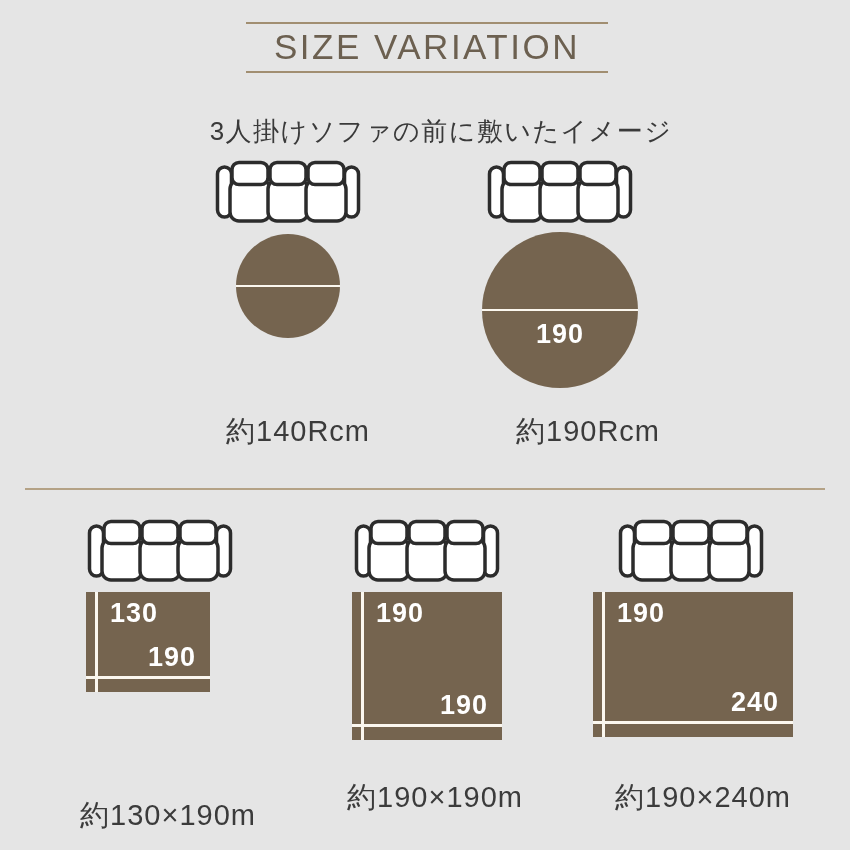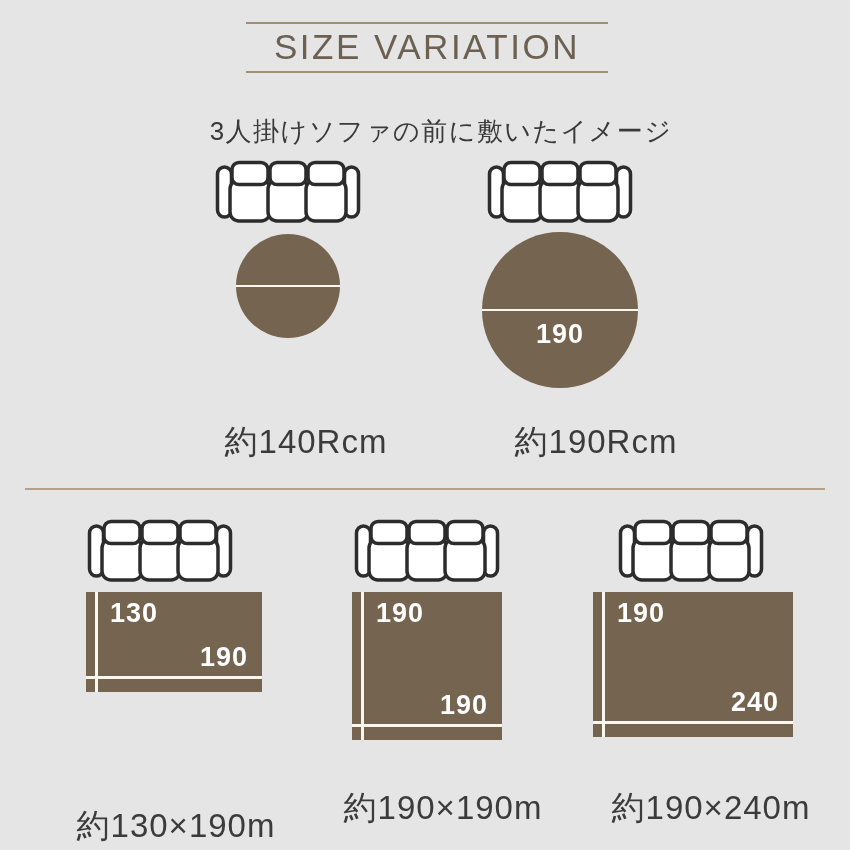--- a/index.html
+++ b/index.html
@@ -26,22 +26,22 @@
   .circle{position:absolute;border-radius:50%;background:#75644f;}
   .circle-a{left:236px;top:234px;width:104px;height:104px;}
   .circle-b{left:482px;top:232px;width:156px;height:156px;}
   .diameter-line{position:absolute;left:0;right:0;top:50%;height:2px;margin-top:-1px;background:#fbf7ef;}
   .d-label{
     position:absolute;left:0;top:50%;width:100%;padding-top:9px;text-align:center;
     color:#ffffff;font-size:27px;font-weight:600;letter-spacing:1px;
   }
   
   .caption{
-    position:absolute;margin:16px;text-align:center;
-    font-size:33px;font-weight:500;letter-spacing:1px;color:#3b3b3b;white-space:nowrap;
+    position:absolute;margin:8px;text-align:center;
+    font-size:29px;font-weight:500;letter-spacing:1px;color:#3b3b3b;white-space:nowrap;
   }
   
   .divider{position:absolute;left:25px;top:488px;width:800px;height:2px;background:#b4a286;}
   
   .rug{position:absolute;background:#75644f;}
   .rug .vline{position:absolute;left:9px;top:0;bottom:0;width:3px;background:#fbf7ef;}
   .rug .hline{position:absolute;left:0;right:0;bottom:13px;height:3px;background:#fbf7ef;}
   .rug .h-label{position:absolute;top:6px;left:24px;color:#fff;font-size:27px;font-weight:600;letter-spacing:1px;}
   .rug .w-label{position:absolute;bottom:19px;right:14px;color:#fff;font-size:27px;font-weight:600;letter-spacing:1px;}
 </style>
@@ -100,21 +100,21 @@
       <rect x="129.5" y="7" width="14" height="50" rx="7"></rect>
       <rect x="15" y="20" width="40" height="41" rx="9"></rect>
       <rect x="53" y="20" width="40" height="41" rx="9"></rect>
       <rect x="91" y="20" width="40" height="41" rx="9"></rect>
       <rect x="17" y="2.5" width="36" height="22" rx="7"></rect>
       <rect x="55" y="2.5" width="36" height="22" rx="7"></rect>
       <rect x="93" y="2.5" width="36" height="22" rx="7"></rect>
     </g>
   </svg>
 
-  <div class="rug" style="left:86px;top:592px;width:176px;height:100px;">
+  <div class="rug" style="left:86px;top:592px;width:124px;height:100px;">
     <div class="vline"></div>
     <div class="hline"></div>
     <div class="h-label">130</div>
     <div class="w-label">190</div>
   </div>
   <p class="caption" style="left:40px;top:788px;width:240px;">約130×190m</p>
 
   <svg class="sofa" style="left:354px;top:519px;" viewBox="0 0 146 64">
     <g fill="#ffffff" stroke="#2c2c2c" stroke-width="3.5" stroke-linejoin="round">
       <rect x="2.5" y="7" width="14" height="50" rx="7"></rect>

